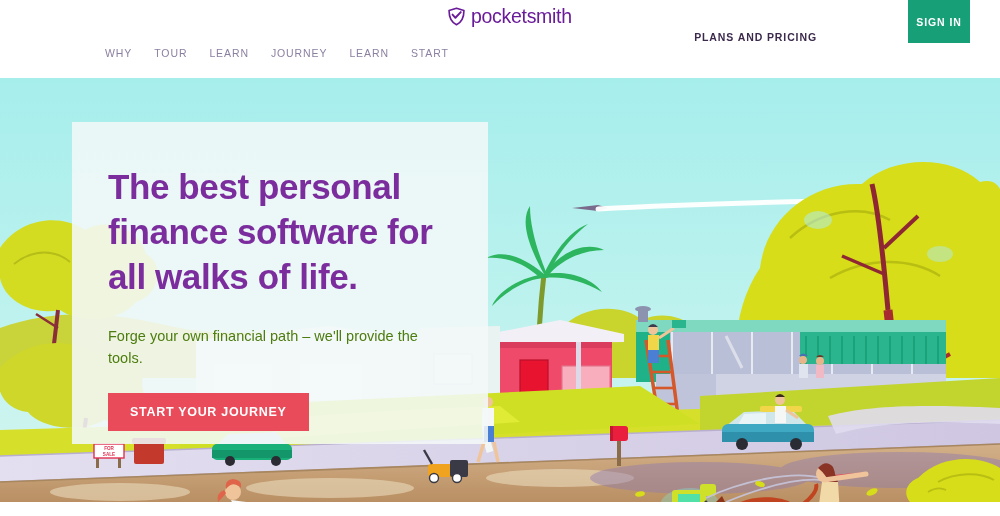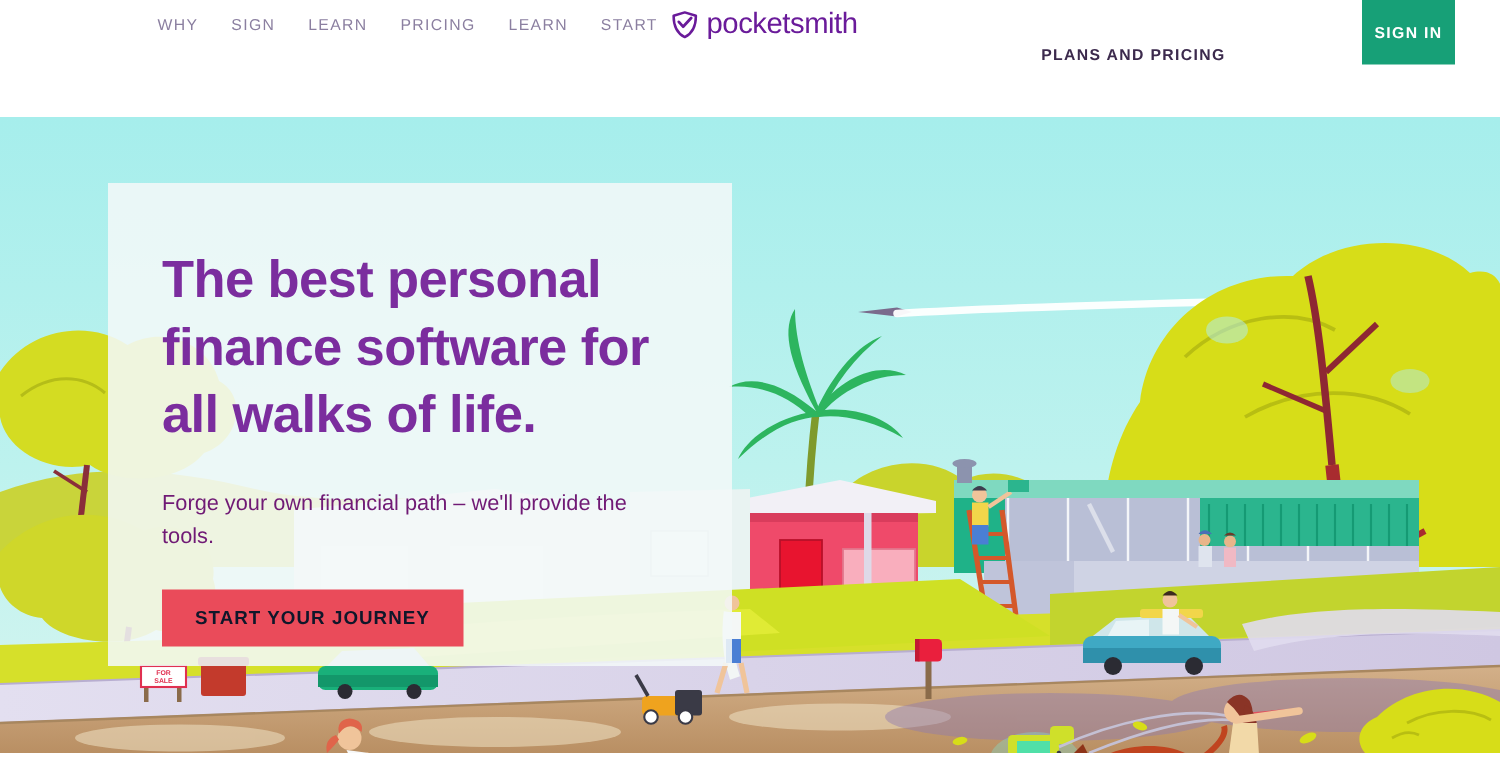--- a/index.html
+++ b/index.html
@@ -16,21 +16,21 @@
     position:absolute; top:0; left:0; width:1000px; height:78px;
     background:#ffffff; z-index:40;
   }
   .nav-left {
     position:absolute; left:105px; top:11px;
     display:flex; align-items:center; gap:22px;
   }
   .nav-link {
     font-size:10.5px; letter-spacing:0.9px; font-weight:400;
     color:#8b7fa0; text-decoration:none; white-space:nowrap;
-    cursor:pointer; line-height:13px;
+    cursor:pointer; line-height:13px;margin-top:36px;
   }
   .logo-wrap {
     position:absolute; left:447px; top:7px;
     display:flex; align-items:center; gap:5px; cursor:pointer;justify-content:space-between;
   }
   .logo-mark { width:19px; height:19px; display:block; }
   .logo-text {
     font-size:19.5px; color:#6a1b9a; font-weight:400;
     letter-spacing:-0.3px; line-height:19px;
   }
@@ -65,27 +65,27 @@
     width:416px; height:322px;
     background:rgba(242,248,248,0.88);
     z-index:30; padding:42px 34px 0 36px;
   }
   .headline {
     font-size:35px; line-height:45px; font-weight:700;
     color:#7b2d9e; letter-spacing:-0.4px;
     margin:0 0 26px 0;
   }
   .subhead {
-    font-size:14.5px; line-height:22px; color:#701a75;
+    font-size:14.5px; line-height:22px; color:#4d7c0f;
     font-weight:400; margin:0 0 24px 0; max-width:335px;
   }
   .cta-btn {
     display:inline-flex; align-items:center; justify-content:center;
     height:38px; padding:15px 22px; background:#ea4b5a;
-    color:#0f172a; border:none; cursor:pointer;
+    color:#ffffff; border:none; cursor:pointer;
     font-size:12.5px; font-weight:700; letter-spacing:0.7px;
     font-family:"Liberation Sans", sans-serif;
   }
   .footer-strip {
     position:absolute; left:0; top:502px; width:1000px; height:14px;
     background:#ffffff; z-index:35;
   }
 </style>
 </head>
 <body>
@@ -435,23 +435,23 @@
       <button class="cta-btn">START YOUR JOURNEY</button>
     </div>
   </div>
 
   <div class="footer-strip"></div>
 
   <div class="header">
 
     <nav class="nav-left">
       <a class="nav-link">WHY</a>
-      <a class="nav-link">SIGN</a>
+      <a class="nav-link">TOUR</a>
       <a class="nav-link">LEARN</a>
-      <a class="nav-link">PRICING</a>
+      <a class="nav-link">JOURNEY</a>
       <a class="nav-link">LEARN</a>
       <a class="nav-link">START</a>
     </nav>
 
     <a class="logo-wrap">
       <span>
         <svg class="logo-mark" viewBox="0 0 24 24" xmlns="http://www.w3.org/2000/svg">
           <path d="M12 1.6 L21.4 4.4 C21.4 13.2 18.2 19.4 12 22.4
                    C5.8 19.4 2.6 13.2 2.6 4.4 Z" fill="none" stroke="#6a1b9a" stroke-width="2.1" stroke-linejoin="round"></path>
           <path d="M7 9.6 L10.6 13.6 L17.4 6.4" fill="none" stroke="#6a1b9a" stroke-width="2.4" stroke-linecap="round" stroke-linejoin="round"></path>

